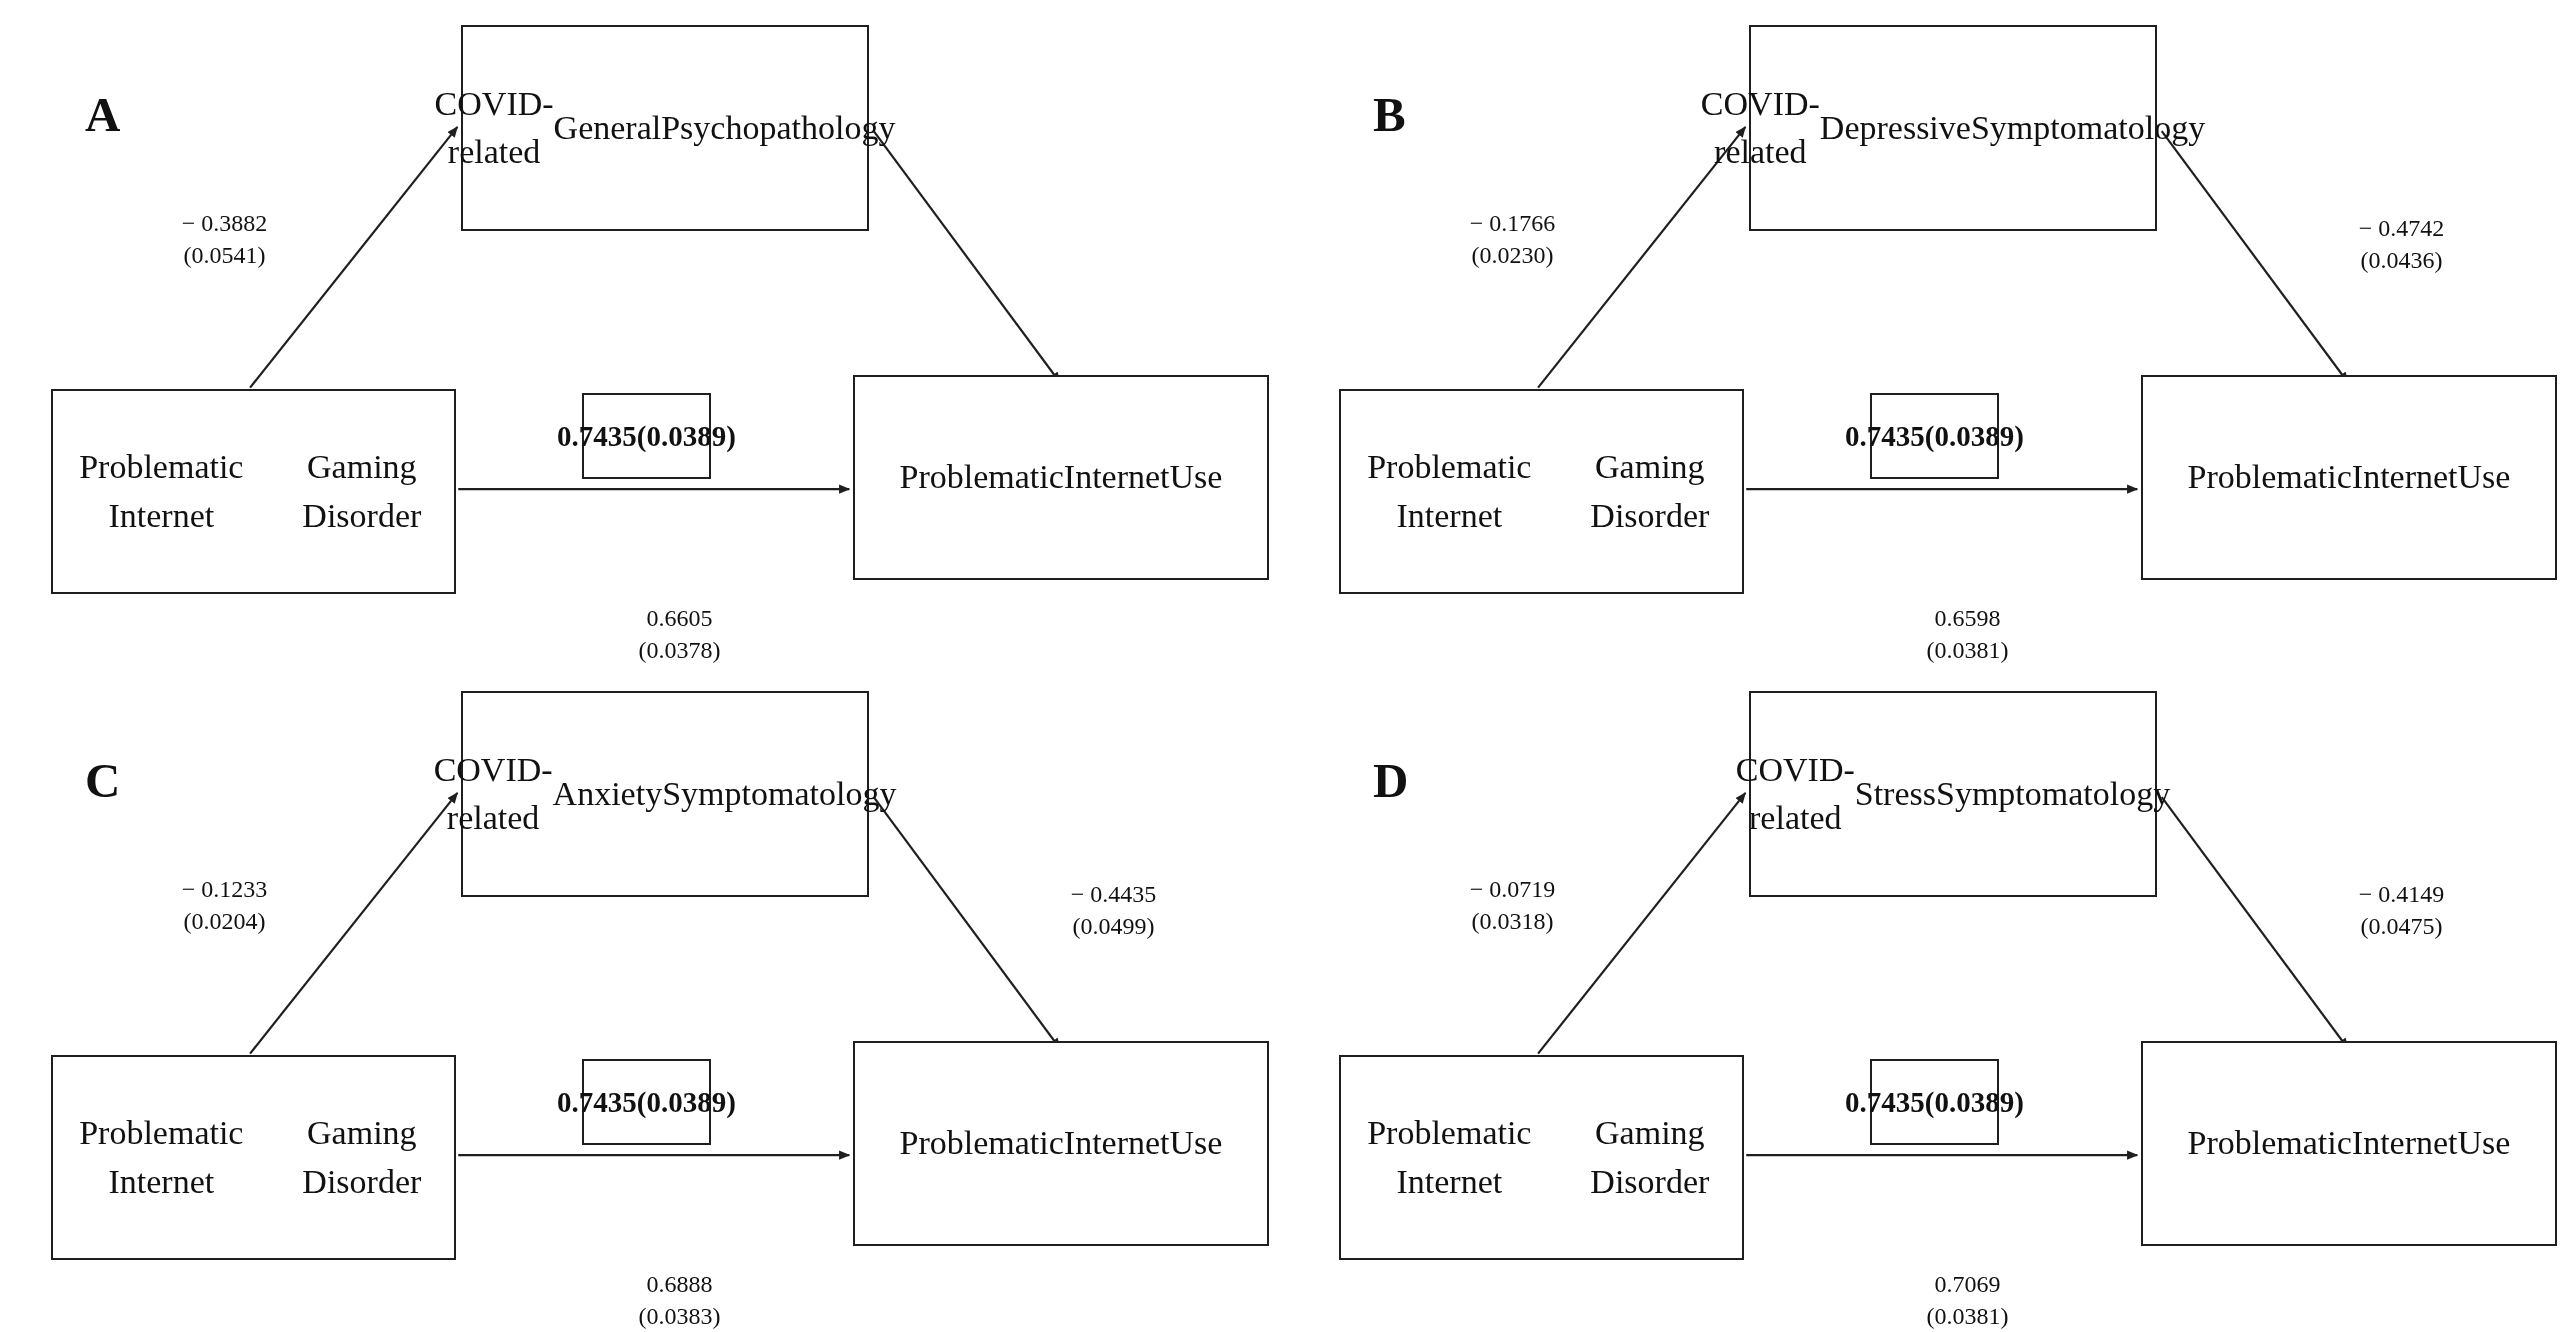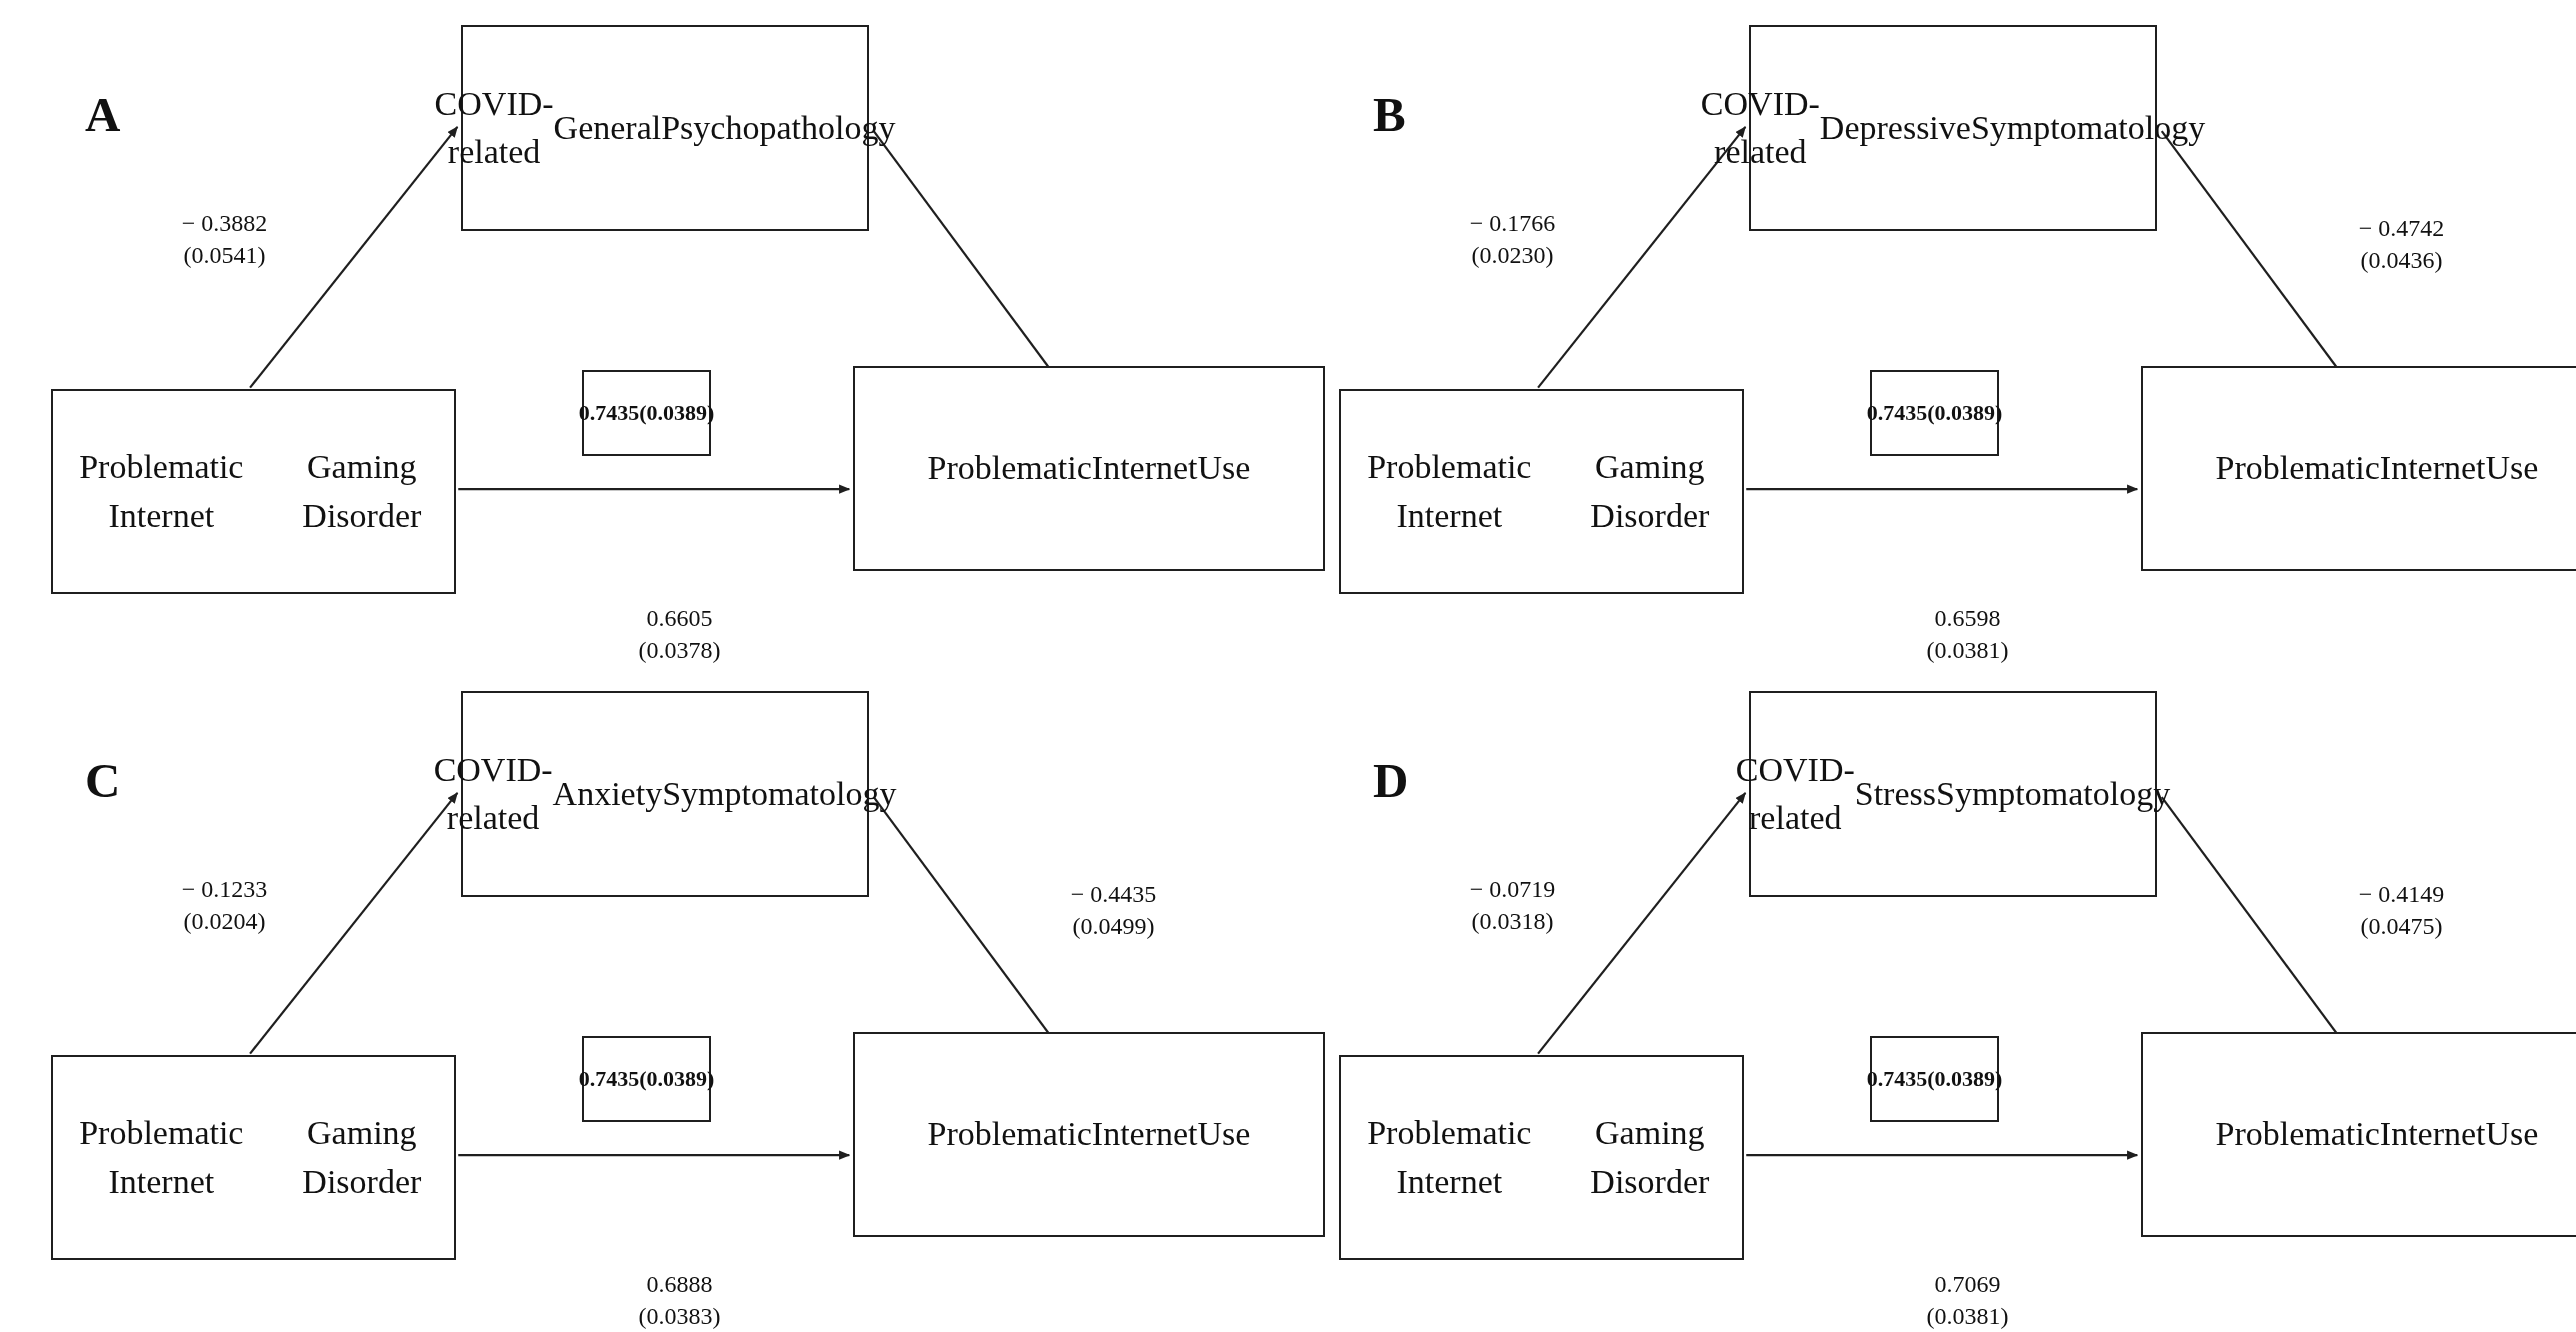--- a/index.html
+++ b/index.html
@@ -54,25 +54,25 @@
     display: flex;
     flex-direction: row;
     align-items: center;
     justify-content: center;
     text-align: center;
     font-size: 34px;
     line-height: 1.42;
   }
   .mediator-box  { left: 461px;  top: 25.4px;  width: 408px; height: 206px; }
   .predictor-box { left: 51px;   top: 389px; width: 405px; height: 205px; }
-  .outcome-box   { left: 853px; top: 366px; width: 472px; height: 205px; }
+  .outcome-box   { left: 853px; top: 375px; width: 416px; height: 205px; }
   .direct-box {
-    left: 582px; top: 370px;
+    left: 582px; top: 393px;
     width: 129px; height: 86px;
-    font-size: 22px;
+    font-size: 29px;
     font-weight: bold;
     line-height: 1.4;
   }
 
   .coef {
     position: absolute;
     display: flex;
     flex-direction: column;
     align-items: center;
     text-align: center;

